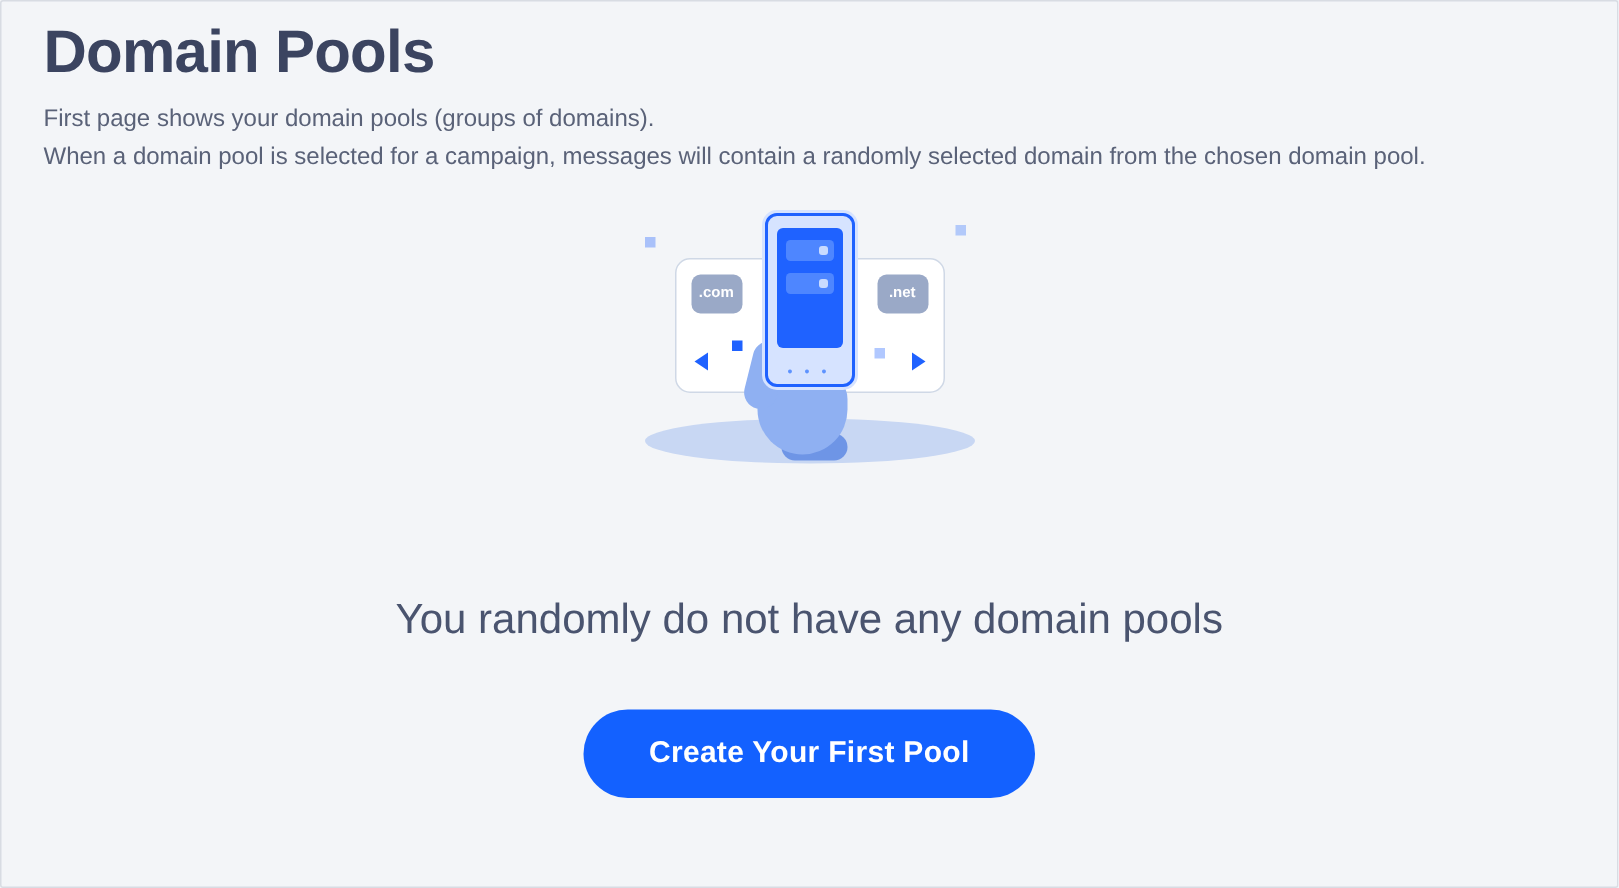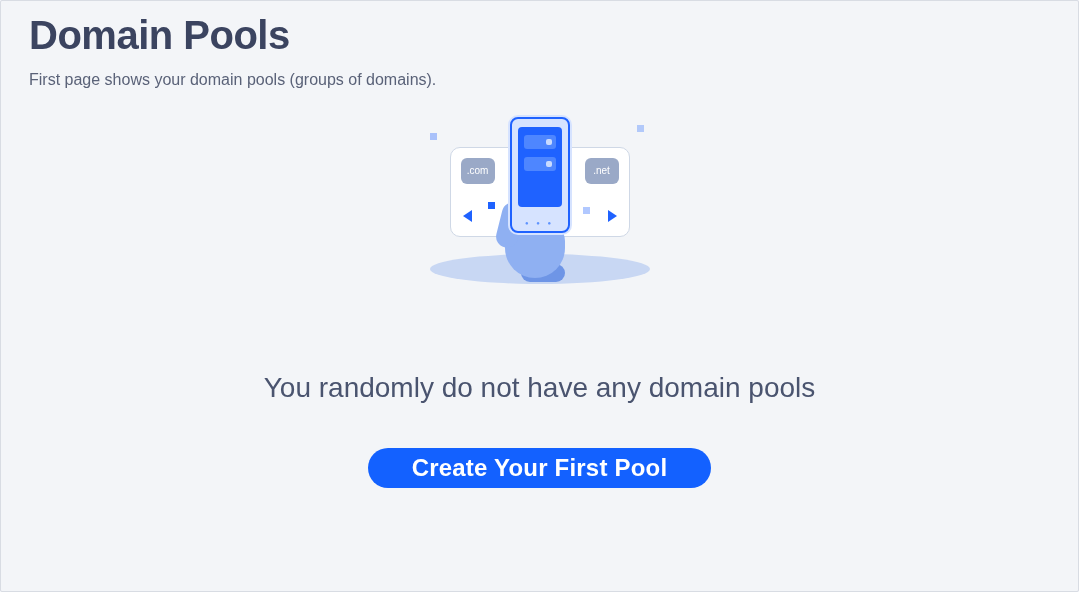--- a/index.html
+++ b/index.html
@@ -65,21 +65,21 @@
     background: #ffffff;
   }
   .tld-chip {
     position: absolute;
     top: 10px;
     width: 34px; height: 26px;
     border-radius: 6px;
     background: #9aa9c7;
     color: #ffffff;
     font-size: 10px;
-    font-weight: 400;
+    font-weight: 700;
     display: flex;
     align-items: center;
     justify-content: center;
   }
   .tld-left { left: 10px; }
   .tld-right { right: 10px; }
   .tri {
     position: absolute;
     width: 0; height: 0;
     border-style: solid;
@@ -190,37 +190,38 @@
 
   .cta-row {
     margin-top: 44px;
     display: flex;
     justify-content: center;
   }
   .cta-button {
     background: #1361ff;
     color: #ffffff;
     border: none;
-    font-size: 24px;
+    font-size: 20px;
     font-weight: 700;
-    padding: 6px 44px;
+    padding: 18px 44px;
     border-radius: 999px;
     cursor: pointer;
     letter-spacing: 0.2px;
   }
 </style>
 </head>
 <body>
 
 <div class="panel">
 
   <h1 class="page-title">Domain Pools</h1>
 
   <p class="page-desc">
     <span>First page shows your domain pools (groups of domains).</span><br>
+    <span>When a domain pool is selected for a campaign, messages will contain a randomly selected domain from the chosen domain pool.</span>
   </p>
 
   <div class="empty-wrap">
 
     <div class="illus-box">
       <div class="shadow-ellipse"></div>
 
       <div class="back-card">
         <div class="tld-chip tld-left">.com</div>
         <div class="tld-chip tld-right">.net</div>

